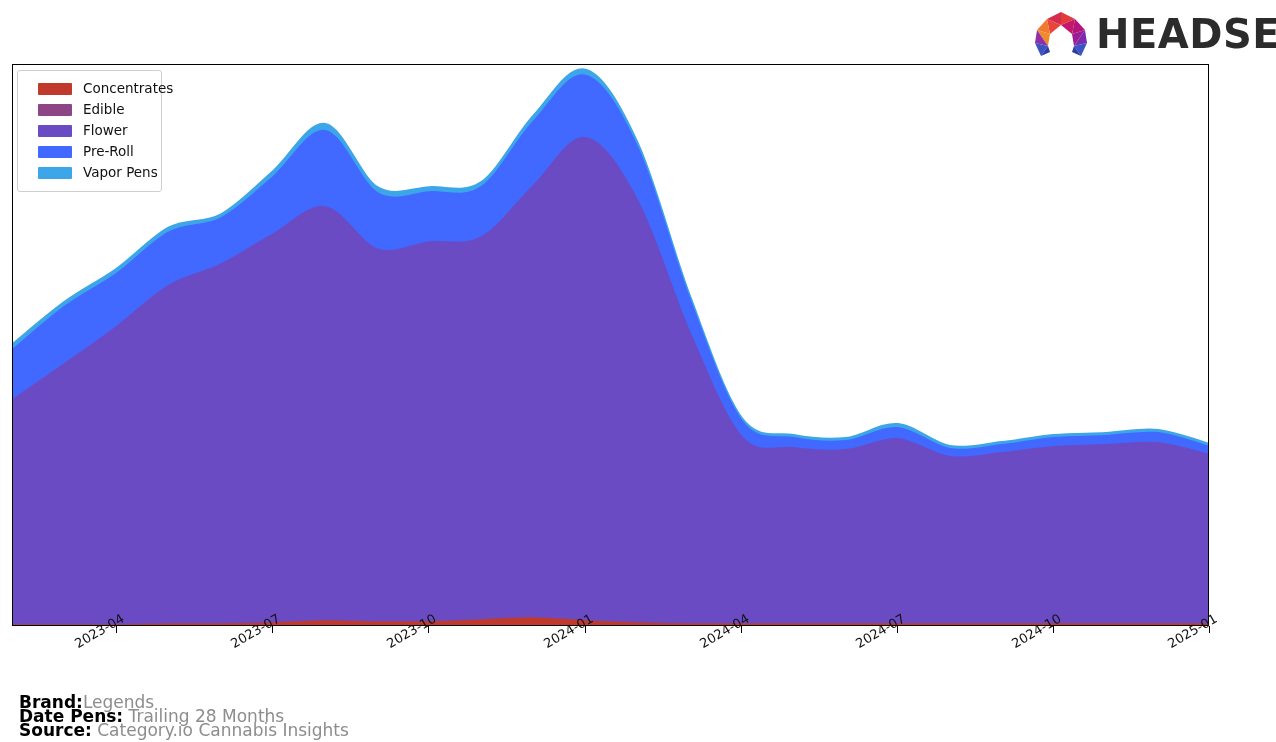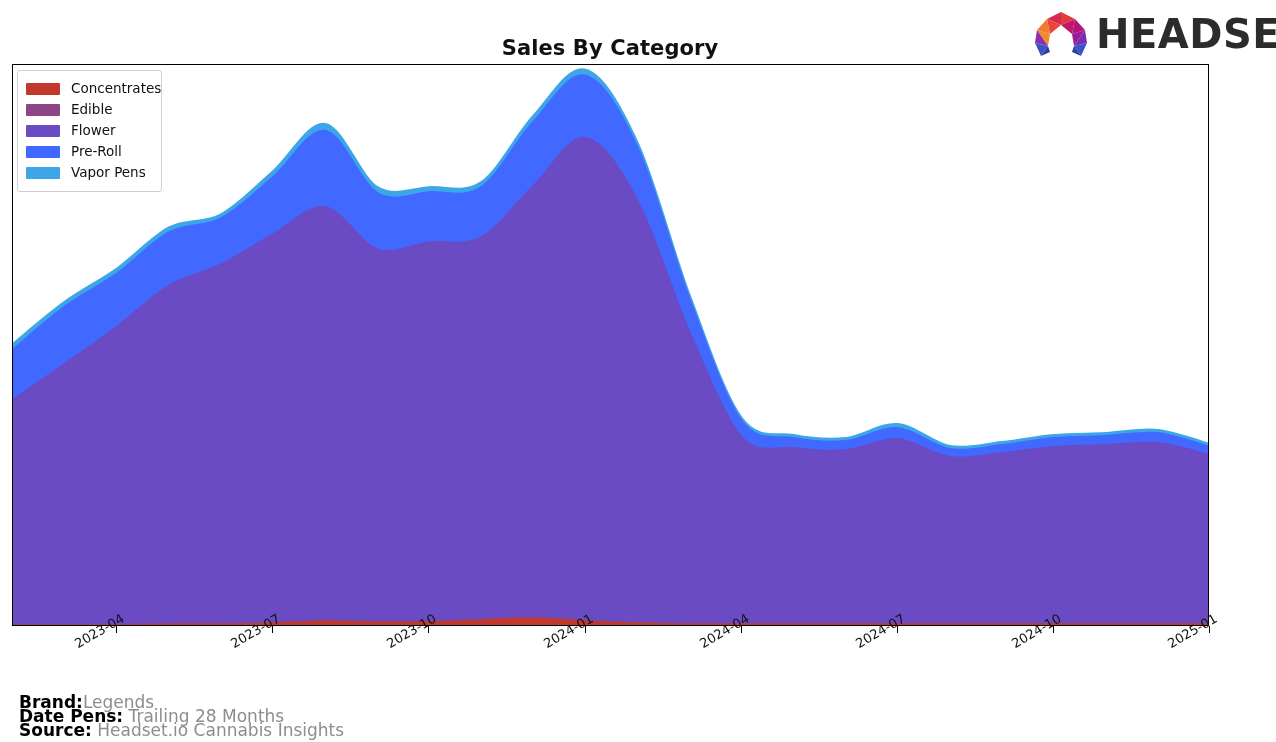--- a/index.html
+++ b/index.html
@@ -40,21 +40,21 @@
   }
   .plot-svg{position:absolute;left:0;top:0;width:1197px;height:562px;display:block;}
 
   
   .legend{
     position:absolute;left:17px;top:70px;
     width:145px;
     background:#ffffff;
     border:1px solid #cfcfcf;
     border-radius:3px;
-    padding:7px 8px 8px 8px;
+    padding:7px 8px 8px 20px;
     box-sizing:border-box;
   }
   .legend-row{display:flex;align-items:center;height:21px;}
   .legend-swatch{
     width:34px;height:12px;margin-right:11px;flex:0 0 auto;border-radius:1px;
   }
   .legend-label{font-size:13.5px;color:#111111;line-height:21px;white-space:nowrap;}
 
   
   .tick-mark{position:absolute;width:1px;height:7px;background:#000000;}
@@ -72,21 +72,20 @@
     font-size:17px;line-height:13.8px;color:#8d8d8d;
   }
   .footer div{white-space:nowrap;}
   .footer b{color:#000000;font-weight:bold;}
 </style>
 </head>
 <body>
 
 <div id="stage">
 
-  <div class="chart-title">Sales By Category</div>
 
   <div class="brand-logo">
     <svg class="mark" viewBox="0 0 66 48">
       <g>
         <polygon points="33,2 47,9 33,15" fill="#E23B3B"></polygon>
         <polygon points="33,2 19,9 33,15" fill="#D62B4E"></polygon>
         <polygon points="19,9 33,15 22,24" fill="#E8463A"></polygon>
         <polygon points="19,9 22,24 9,20" fill="#F07B2E"></polygon>
         <polygon points="47,9 33,15 44,24" fill="#C4176B"></polygon>
         <polygon points="47,9 44,24 57,20" fill="#B5127A"></polygon>
@@ -161,17 +160,17 @@
     </div>
 
   <div class="footer">
     <div>
       <b>Brand:</b><span>Legends</span>
     </div>
     <div>
       <b>Date Pens:</b> <span>Trailing 28 Months</span>
     </div>
     <div>
-      <b>Source:</b> <span>Headset.io Cannabis Insights</span>
+      <b>Source:</b> <span>Category.io Cannabis Insights</span>
     </div>
   </div>
 
 </div>
 
 </body></html>

